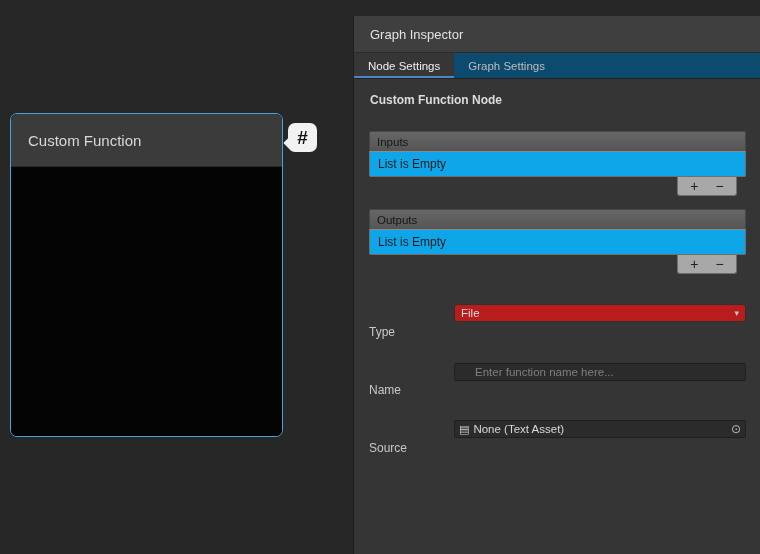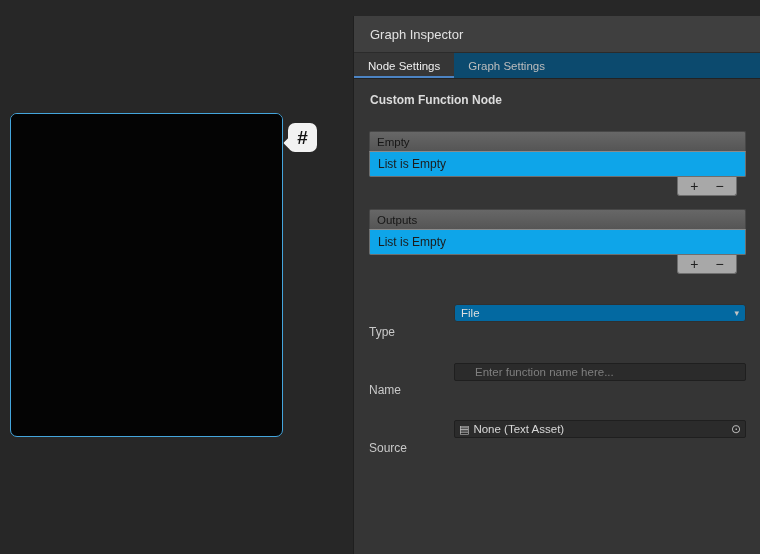--- a/index.html
+++ b/index.html
@@ -90,21 +90,21 @@
     background:transparent;border:none;color:#202020;font-size:14px;line-height:1;
     font-family:inherit;padding:0 5px;cursor:pointer;
   }
 
   
   .form{margin-top:13px;}
   .frow{display:flex;align-items:center;margin-bottom:6px;}
   .flabel{width:85px;font-size:12px;color:#c9c9c9;flex:0 0 auto;margin-top:38px;}
   .fcontrol{flex:1 1 auto;height:18px;}
   .dropdown{
-    background:#0369a1;border:1px solid #303030;border-radius:3px;
+    background:#b91c1c;border:1px solid #303030;border-radius:3px;
     color:#dfdfdf;font-size:11.5px;padding:0 6px;
     display:flex;align-items:center;justify-content:space-between;cursor:pointer;gap:22px;
   }
   .dropdown .arrow{font-size:9px;color:#c4c4c4;}
   .text-input{
     width:100%;height:18px;background:#2b2b2b;border:1px solid #1f1f1f;
     border-radius:2px;color:#dddddd;font-size:11.5px;padding:0 20px;
     font-family:inherit;outline:none;
   }
   .text-input::placeholder{color:#7f7f7f;}
@@ -117,20 +117,23 @@
   .objectfield .obj-picker{
     width:18px;height:100%;display:flex;align-items:center;justify-content:center;
     color:#bdbdbd;font-size:12px;
   }
 </style>
 </head>
 <body>
 
 <div class="canvas">
   <div class="node">
+    <div class="node-header">
+      <span class="node-title">Custom Function</span>
+    </div>
     <div class="node-body"></div>
   </div>
   <div class="node-badge">
     <span>#</span>
   </div>
 </div>
 
 <div class="inspector">
 
   <div class="insp-header">
@@ -145,21 +148,21 @@
       <span>Graph Settings</span>
     </div>
   </div>
 
   <div class="content">
 
     <div class="section-title">Custom Function Node</div>
 
     <div class="ulist">
       <div class="ulist-header">
-        <span>Empty</span>
+        <span>Inputs</span>
       </div>
       <div class="ulist-body">
         <span>List is Empty</span>
       </div>
       <div class="ulist-footer">
         <div class="ulist-footerbar">
           <button class="ulist-btn">+</button>
           <button class="ulist-btn">−</button>
         </div>
       </div>

